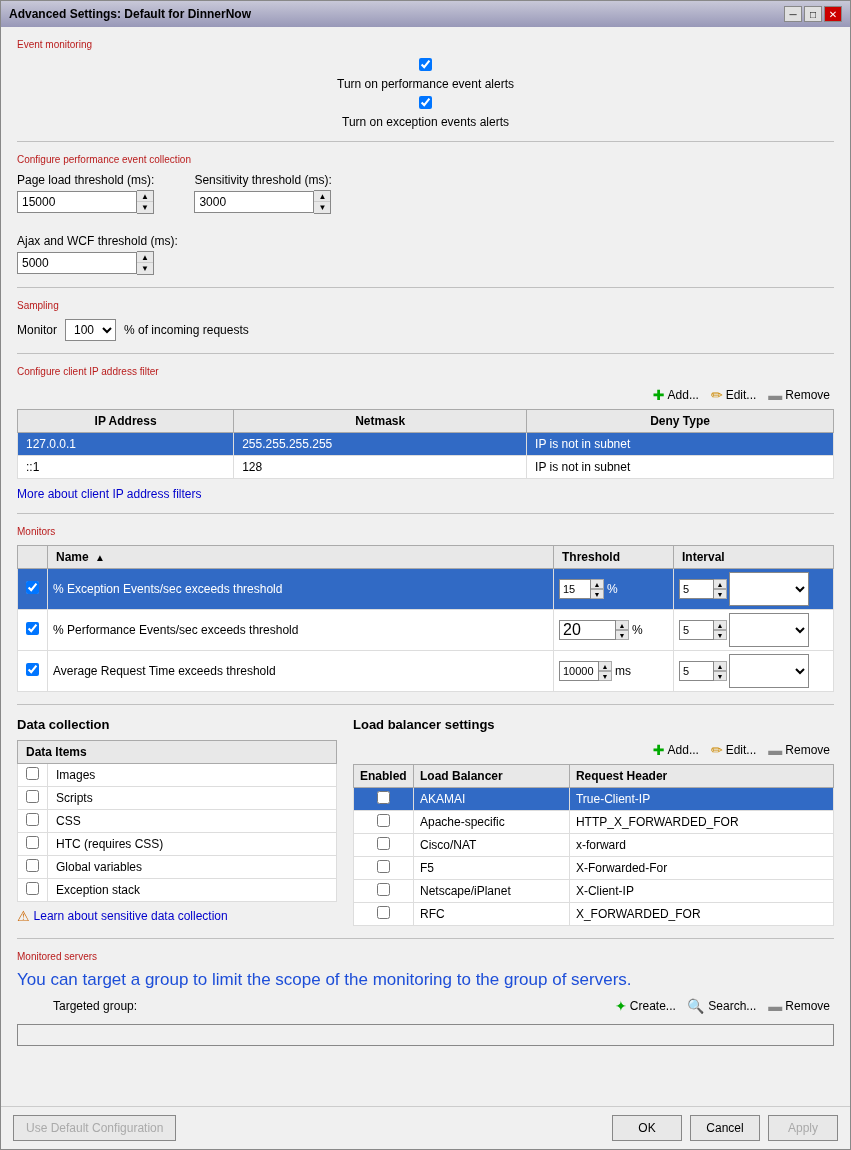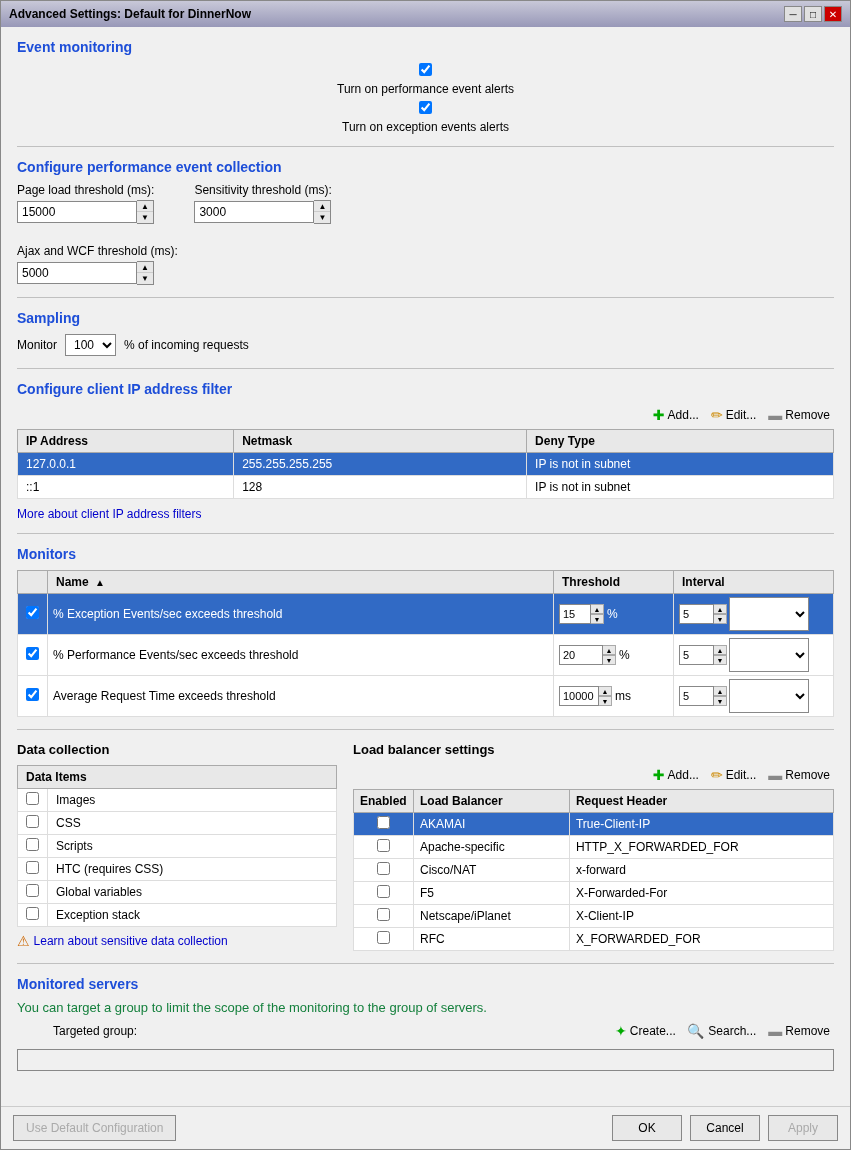--- a/index.html
+++ b/index.html
@@ -8,21 +8,21 @@
     .window { width: 851px; min-height: 1150px; background: #f0f0f0; border: 1px solid #888; display: flex; flex-direction: column; }
     
     .title-bar { background: linear-gradient(to bottom, #c8c8d8, #9898b8); padding: 4px 8px; display: flex; justify-content: space-between; align-items: center; height: 26px; }
     .title-bar-text { color: #000; font-size: 12px; font-weight: bold; }
     .title-bar-controls { display: flex; gap: 2px; }
     .title-btn { width: 18px; height: 16px; background: #e0e0e0; border: 1px solid #888; font-size: 10px; cursor: pointer; display: flex; align-items: center; justify-content: center; }
     .title-btn.close { background: #cc0000; color: white; }
     
     .content-area { flex: 1; overflow-y: auto; padding: 12px 16px; background: #f0f0f0; }
     
-    .section-title { font-weight: bold; font-size: 14px; margin-bottom: 8px; color: #1d4ed8; }
+    .section-title { font-weight: normal; font-size: 10px; margin-bottom: 8px; color: #b91c1c; }
     
     .separator { height: 1px; background: #c0c0c0; margin: 12px 0; }
     
     .checkbox-row { display: flex; align-items: center; gap: 6px; margin-bottom: 5px; flex-direction: column; }
     .checkbox-row input[type="checkbox"] { width: 13px; height: 13px; }
     
     .form-group { margin-bottom: 10px; }
     .form-label { font-size: 12px; margin-bottom: 3px; color: #000; }
     
     .spinbox { display: flex; align-items: center; }
@@ -37,21 +37,21 @@
     .select-box { height: 22px; border: 1px solid #888; background: white; padding: 0 4px; font-size: 12px; }
     
     .toolbar { display: flex; justify-content: flex-end; gap: 4px; margin-bottom: 4px; align-items: center; }
     .tool-btn { display: flex; align-items: center; gap: 3px; background: none; border: none; cursor: pointer; font-size: 12px; color: #000; padding: 2px 4px; }
     .tool-btn .icon { font-size: 14px; }
     .tool-btn.add .icon { color: #00aa00; }
     .tool-btn.edit .icon { color: #cc8800; }
     .tool-btn.remove .icon { color: #888; }
     
     .data-table { width: 100%; border-collapse: collapse; border: 1px solid #aaa; background: white; }
-    .data-table th { background: #e8e8e8; border: 1px solid #aaa; padding: 4px 8px; text-align: left; font-size: 12px; font-weight: bold; }
+    .data-table th { background: #e8e8e8; border: 1px solid #aaa; padding: 4px 8px; text-align: center; font-size: 12px; font-weight: bold; }
     .data-table td { border: 1px solid #ddd; padding: 4px 8px; font-size: 12px; }
     .data-table tr.selected td { background: #316ac5; color: white; }
     
     .link { color: #0000cc; text-decoration: none; font-size: 12px; cursor: pointer; }
     
     .monitors-section { margin-top: 8px; }
     .monitors-table { width: 100%; border-collapse: collapse; border: 1px solid #aaa; background: white; }
     .monitors-table th { background: #e8e8e8; border: 1px solid #aaa; padding: 4px 8px; text-align: left; font-size: 12px; font-weight: bold; }
     .monitors-table td { border: 1px solid #ddd; padding: 3px 5px; font-size: 12px; }
     .monitors-table tr.selected td { background: #316ac5; color: white; }
@@ -73,21 +73,21 @@
     
     .lb-table { width: 100%; border-collapse: collapse; border: 1px solid #aaa; background: white; }
     .lb-table th { background: #e8e8e8; border: 1px solid #aaa; padding: 4px 6px; text-align: left; font-size: 12px; font-weight: bold; }
     .lb-table td { border: 1px solid #ddd; padding: 3px 6px; font-size: 12px; }
     .lb-table tr.selected td { background: #316ac5; color: white; }
     
     .learn-link-row { display: flex; align-items: center; gap: 4px; margin-top: 6px; }
     .learn-icon { color: #cc6600; font-size: 14px; }
     
     .monitored-servers { margin-top: 8px; }
-    .servers-desc { font-size: 13px; margin-bottom: 6px; color: #15803d; }
+    .servers-desc { font-size: 17px; margin-bottom: 6px; color: #1d4ed8; }
     .targeted-row { display: flex; justify-content: space-between; align-items: center; margin-bottom: 4px; }
     .targeted-label { font-size: 12px; margin-left: 36px; }
     .targeted-actions { display: flex; gap: 4px; align-items: center; }
     .targeted-input { width: 100%; height: 22px; border: 1px solid #888; background: #e8e8e8; margin-top: 2px; }
     
     .bottom-bar { background: #f0f0f0; border-top: 1px solid #ccc; padding: 8px 12px; display: flex; justify-content: space-between; align-items: center; }
     .bottom-left { }
     .bottom-right { display: flex; gap: 8px; }
     .btn { height: 26px; min-width: 70px; border: 1px solid #888; background: #e8e8e8; font-size: 12px; cursor: pointer; padding: 0 12px; }
     .btn:disabled { color: #aaa; cursor: default; }
@@ -265,21 +265,21 @@
                   <option>hours</option>
                 </select>
               </div>
             </td>
           </tr>
           <tr>
             <td style="text-align:center;"><input type="checkbox" class="check-sm" checked="" style=""></td>
             <td>% Performance Events/sec exceeds threshold</td>
             <td>
               <div class="mini-spinbox">
-                <input type="text" value="20" style="width: 44px; height: 20px; border: 1px solid rgb(136, 136, 136); font-size: 11px;">
+                <input type="text" value="20" style="width: 57px; height: 20px; border: 1px solid rgb(136, 136, 136); font-size: 16px;">
                 <div class="mini-spinbox-btns">
                   <button class="mini-spinbox-btn">▲</button>
                   <button class="mini-spinbox-btn">▼</button>
                 </div>
                 <span style="margin-left:3px;">%</span>
               </div>
             </td>
             <td>
               <div style="display:flex;align-items:center;gap:2px;">
                 <div class="mini-spinbox">
@@ -343,25 +343,25 @@
               <th colspan="2">Data Items</th>
             </tr>
           </thead>
           <tbody>
             <tr>
               <td style="width:22px;"><input type="checkbox" class="check-sm" style=""></td>
               <td>Images</td>
             </tr>
             <tr>
               <td><input type="checkbox" class="check-sm" style=""></td>
+              <td>Scripts</td>
+            </tr>
+            <tr>
+              <td><input type="checkbox" class="check-sm" style=""></td>
               <td>CSS</td>
-            </tr>
-            <tr>
-              <td><input type="checkbox" class="check-sm" style=""></td>
-              <td>Scripts</td>
             </tr>
             <tr>
               <td><input type="checkbox" class="check-sm" style=""></td>
               <td>HTC (requires CSS)</td>
             </tr>
             <tr>
               <td><input type="checkbox" class="check-sm" style=""></td>
               <td>Global variables</td>
             </tr>
             <tr>

